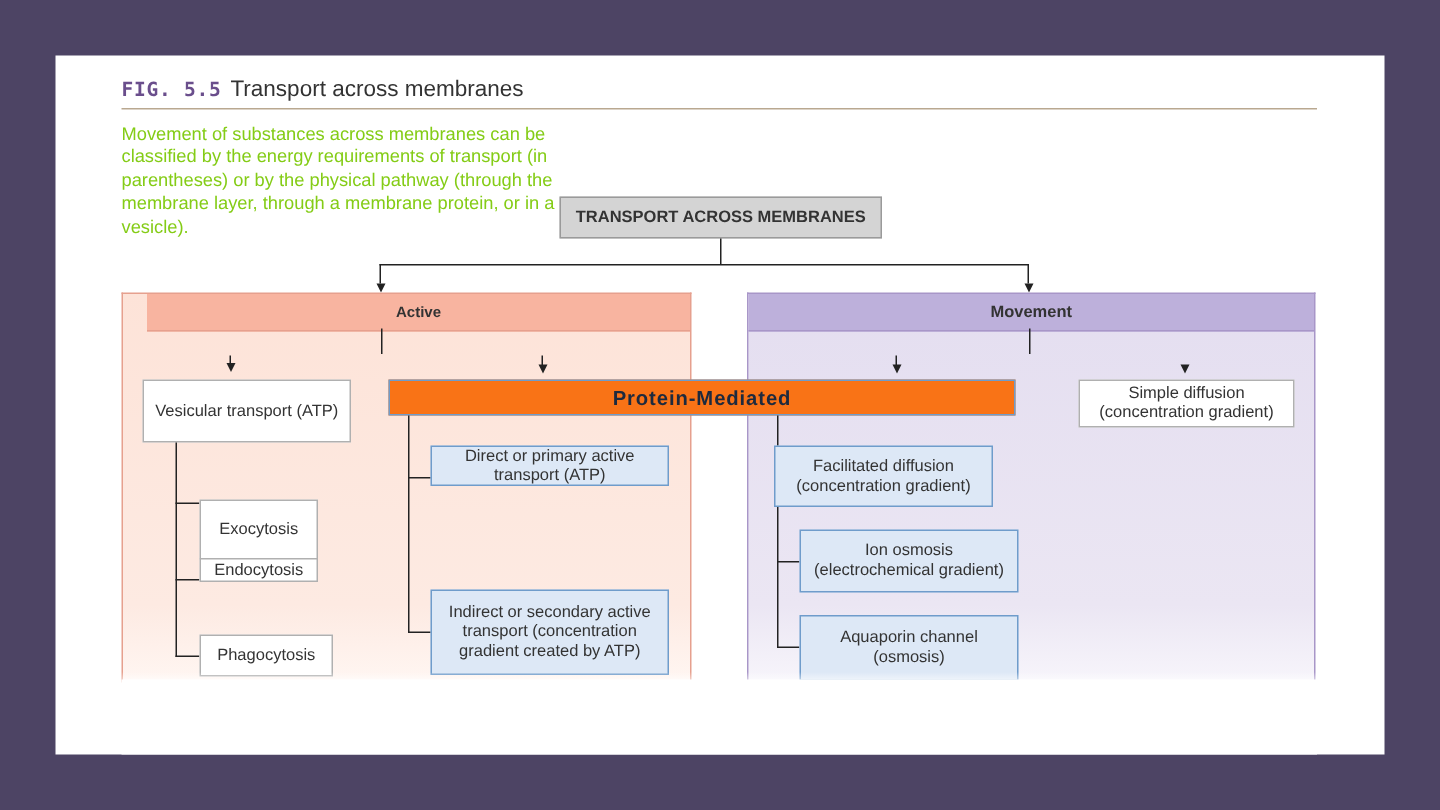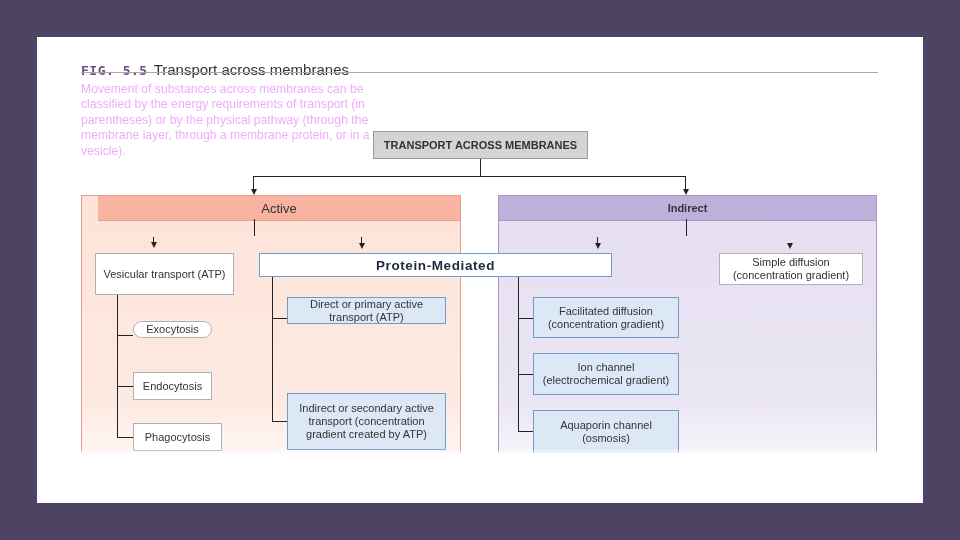--- a/index.html
+++ b/index.html
@@ -10,61 +10,60 @@
       position: relative;
     }
     .slide {
       position: absolute; left: 37px; top: 37px; width: 886px; height: 466px;
       background: #ffffff;
     }
     .abs { position: absolute; }
     .fig-title {
       left: 81px; top: 51px; font-size: 15px; color: #333;
       white-space: nowrap;
-      margin-top: 10px;
     }
     .fig-label {
       font-family: "DejaVu Sans Mono", monospace; font-weight: bold;
       color: #6a4e8c; font-size: 13px; letter-spacing: 0.5px; margin-right: 6px;
     }
     .title-rule { left: 81px; top: 72px; width: 797px; height: 1px; background: #b9a890; }
     .caption {
-      left: 81px; top: 82px; width: 290px; font-size: 12.2px; line-height: 15.4px; color: #f0abfc;
+      left: 81px; top: 82px; width: 290px; font-size: 12.2px; line-height: 15.4px; color: #84cc16;
     }
     .root-box {
       left: 373px; top: 131px; width: 215px; height: 28px; background: #d4d4d4;
       border: 1px solid #9a9a9a; box-sizing: border-box;
       display: flex; align-items: center; justify-content: center;
       font-size: 11px; font-weight: bold; color: #333;
     }
     .panel-active {
       left: 81px; top: 195px; width: 380px; height: 260px; box-sizing: border-box;
       border: 1px solid #e6a08e; border-bottom: none;
       background: linear-gradient(to bottom, #fde3d8 0%, #fdeae2 80%, #fff6f2 100%);
     }
     .panel-active .head {
       position: absolute; left: 16px; top: 0; right: 0; height: 24px; background: #f8b4a0;
       border-bottom: 1px solid #e6a08e;
       display: flex; align-items: center; justify-content: center;
-      font-size: 13px; font-weight: normal; color: #333;
+      font-size: 10px; font-weight: bold; color: #333;
     }
     .panel-passive {
       left: 498px; top: 195px; width: 379px; height: 260px; box-sizing: border-box;
       border: 1px solid #a896c8; border-bottom: none;
       background: linear-gradient(to bottom, #e4def0 0%, #ebe6f3 80%, #f7f5fb 100%);
     }
     .panel-passive .head {
       position: absolute; left: 0; top: 0; right: 0; height: 24px; background: #bdb0db;
       border-bottom: 1px solid #a896c8;
       display: flex; align-items: center; justify-content: center;
       font-size: 11px; font-weight: bold; color: #333;
     }
     .protein-bar {
-      left: 259px; top: 253px; width: 353px; height: 24px; box-sizing: border-box;
-      background: #ffffff; border: 1px solid #6f9ccb;
+      left: 259px; top: 253px; width: 418px; height: 24px; box-sizing: border-box;
+      background: #f97316; border: 1px solid #6f9ccb;
       display: flex; align-items: center; justify-content: center;
       font-size: 13.5px; font-weight: bold; color: #1d2a3e; letter-spacing: 0.6px;
     }
     .box {
       position: absolute; box-sizing: border-box;
       display: flex; align-items: center; justify-content: center; text-align: center;
       font-size: 11px; line-height: 13px; color: #333; padding: 0 4px;
     }
     .box.white { background: #ffffff; border: 1px solid #b0b0b0; }
     .box.blue { background: #dde8f6; border: 1px solid #6f9ccb; }
@@ -98,55 +97,55 @@
 <div class="line" style="left:253px;top:176px;width:1px;height:13px;"></div>
 <div class="arrow" style="left:251px;top:189px;"></div>
 <div class="line" style="left:685px;top:176px;width:1px;height:13px;"></div>
 <div class="arrow" style="left:683px;top:189px;"></div>
 
 <div class="abs panel-active">
   <div class="head">Active</div>
 </div>
 
 <div class="abs panel-passive">
-  <div class="head">Indirect</div>
+  <div class="head">Movement</div>
 </div>
 
 <div class="line" style="left:254px;top:219px;width:1px;height:17px;"></div>
 <div class="line" style="left:686px;top:219px;width:1px;height:17px;"></div>
 
 <div class="line" style="left:153px;top:237px;width:1px;height:6px;"></div>
 <div class="arrow" style="left:151px;top:242px;"></div>
 <div class="line" style="left:361px;top:237px;width:1px;height:7px;"></div>
 <div class="arrow" style="left:359px;top:243px;"></div>
 <div class="line" style="left:597px;top:237px;width:1px;height:7px;"></div>
 <div class="arrow" style="left:595px;top:243px;"></div>
 <div class="arrow" style="left:787px;top:243px;"></div>
 
 <div class="box white" style="left:95px;top:253px;width:139px;height:42px;">Vesicular transport (ATP)</div>
 <div class="line" style="left:117px;top:295px;width:1px;height:143px;"></div>
 <div class="line" style="left:117px;top:335px;width:16px;height:1px;"></div>
 <div class="line" style="left:117px;top:386px;width:16px;height:1px;"></div>
 <div class="line" style="left:117px;top:437px;width:16px;height:1px;"></div>
-<div class="box white" style="left:133px;top:321px;width:79px;height:17px;border-radius:11px;">Exocytosis</div>
-<div class="box white" style="left:133px;top:372px;width:79px;height:28px;">Endocytosis</div>
+<div class="box white" style="left:133px;top:333px;width:79px;height:40px;">Exocytosis</div>
+<div class="box white" style="left:133px;top:372px;width:79px;height:16px;">Endocytosis</div>
 <div class="box white" style="left:133px;top:423px;width:89px;height:28px;">Phagocytosis</div>
 
 <div class="abs protein-bar">Protein-Mediated</div>
 
 <div class="line" style="left:272px;top:277px;width:1px;height:145px;"></div>
 <div class="line" style="left:272px;top:318px;width:16px;height:1px;"></div>
 <div class="line" style="left:272px;top:421px;width:16px;height:1px;"></div>
 <div class="box blue" style="left:287px;top:297px;width:159px;height:27px;">Direct or primary active transport (ATP)</div>
 <div class="box blue" style="left:287px;top:393px;width:159px;height:57px;">Indirect or secondary active transport (concentration gradient created by ATP)</div>
 
 <div class="line" style="left:518px;top:277px;width:1px;height:155px;"></div>
 <div class="line" style="left:518px;top:318px;width:15px;height:1px;"></div>
 <div class="line" style="left:518px;top:374px;width:15px;height:1px;"></div>
 <div class="line" style="left:518px;top:431px;width:15px;height:1px;"></div>
-<div class="box blue" style="left:533px;top:297px;width:146px;height:41px;">Facilitated diffusion (concentration gradient)</div>
-<div class="box blue" style="left:533px;top:353px;width:146px;height:42px;">Ion channel (electrochemical gradient)</div>
+<div class="box blue" style="left:516px;top:297px;width:146px;height:41px;">Facilitated diffusion (concentration gradient)</div>
+<div class="box blue" style="left:533px;top:353px;width:146px;height:42px;">Ion osmosis (electrochemical gradient)</div>
 <div class="box blue" style="left:533px;top:410px;width:146px;height:44px;">Aquaporin channel (osmosis)</div>
 
 <div class="box white" style="left:719px;top:253px;width:144px;height:32px;">Simple diffusion (concentration gradient)</div>
 
 <div class="abs fade"></div>
 <div class="abs cut"></div>
 
 </body></html>

